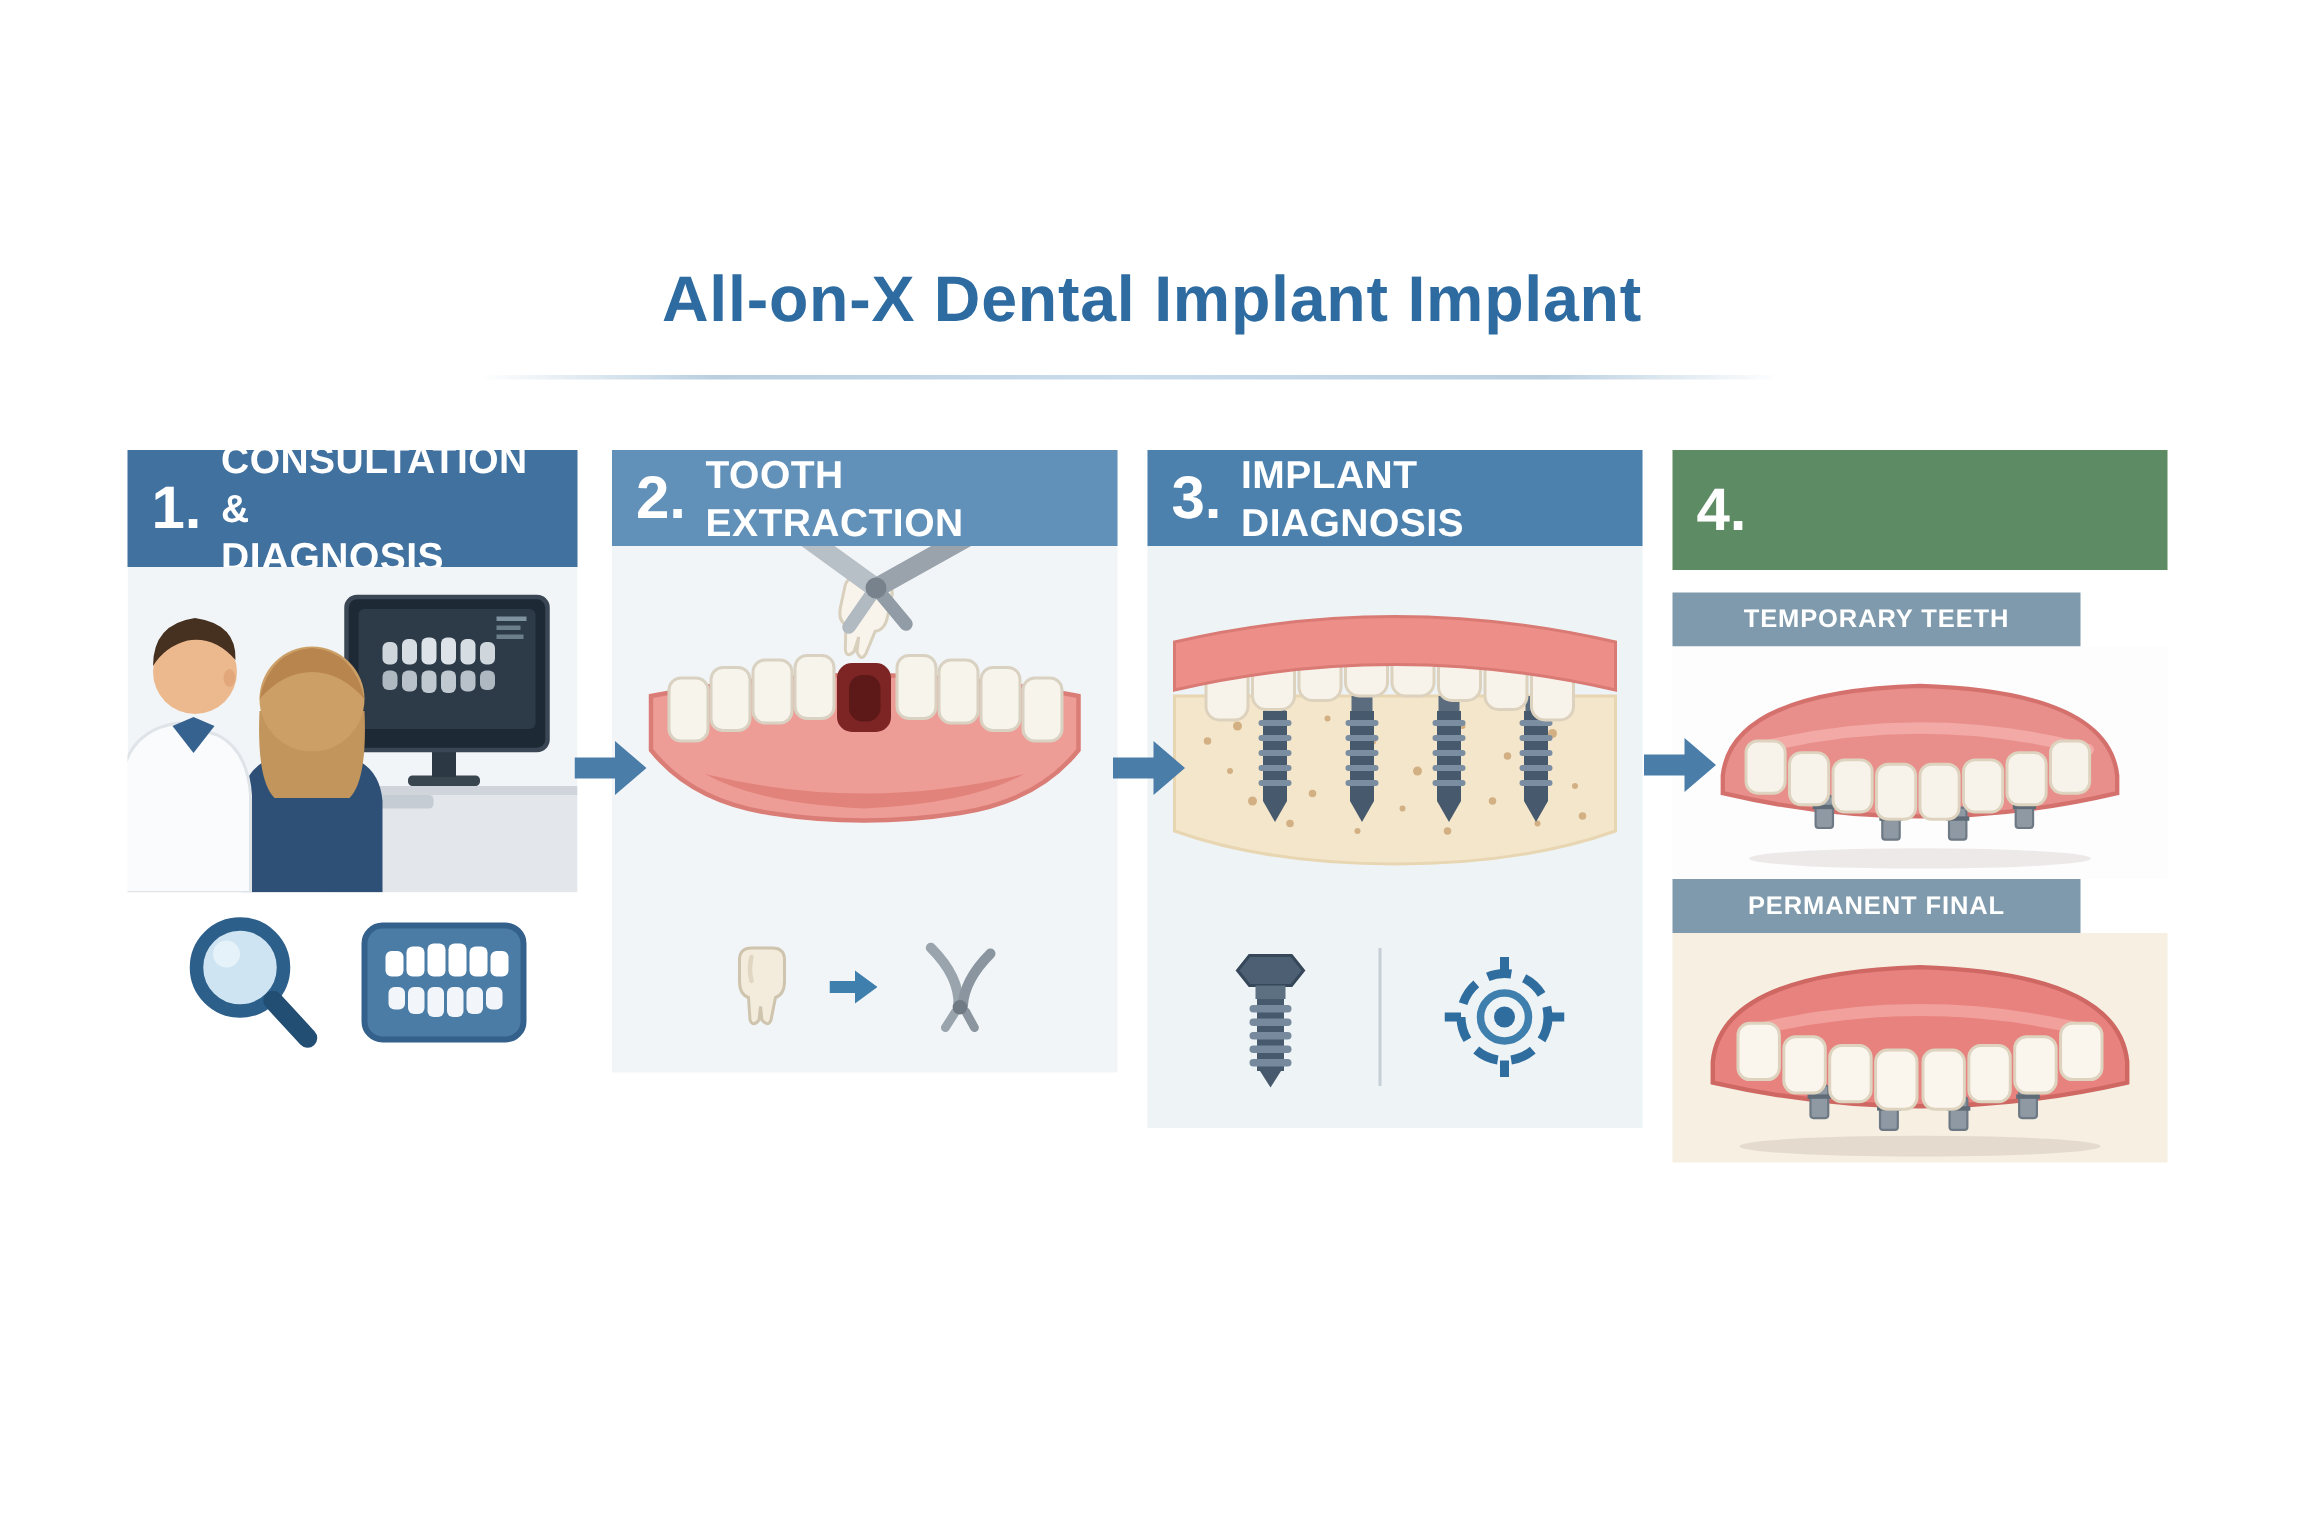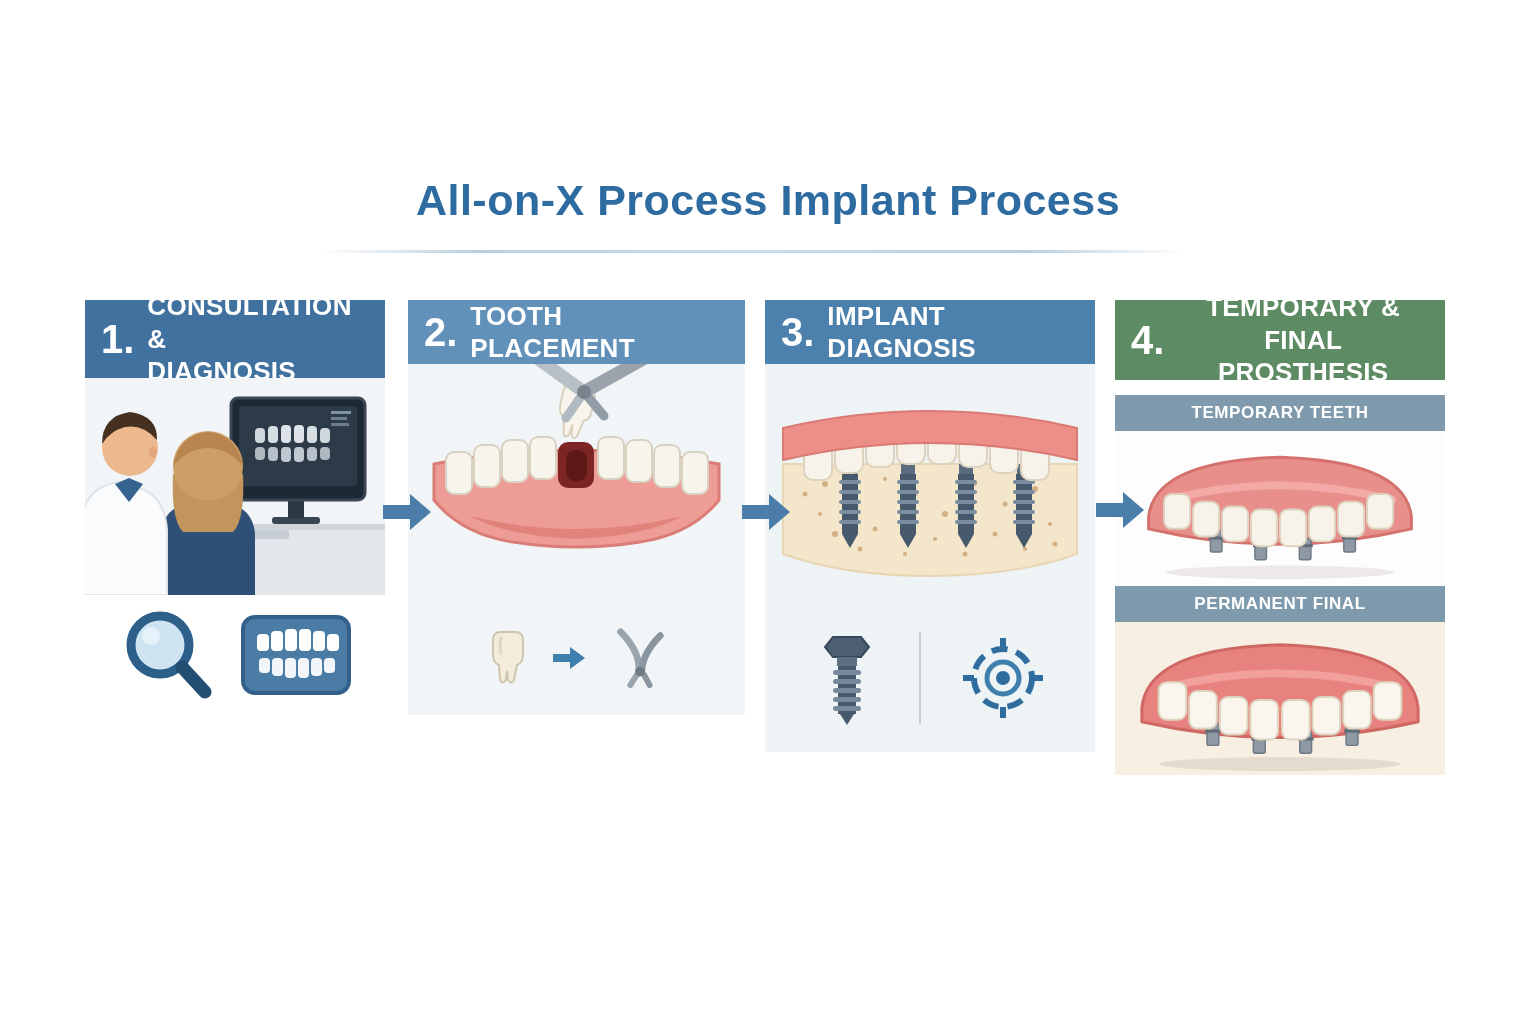--- a/index.html
+++ b/index.html
@@ -33,21 +33,21 @@
   .p1-icons { position:absolute; top:295px; left:0; width:300px; height:120px; background:#fff;
               display:flex; align-items:center; justify-content:center; gap:26px; }
   .p2-scene { top:64px; width:337px; height:236px; }
   .p2-icons { position:absolute; top:300px; left:0; width:337px; height:115px;
               display:flex; align-items:center; justify-content:center; gap:22px; }
   .p3-scene { top:64px; width:330px; height:240px; }
   .p3-icons { position:absolute; top:304px; left:0; width:330px; height:148px;
               display:flex; align-items:center; justify-content:center; gap:42px; }
   .v-divider { width:2px; height:92px; background:#c6cfd6; }
 
-  .band { position:absolute; left:0; width:330px; height:36px; background:#7e9aac; color:#fff;
+  .band { position:absolute; left:0; width:272px; height:36px; background:#7e9aac; color:#fff;
           font-weight:700; font-size:17px; letter-spacing:.6px;
           display:flex; align-items:center; justify-content:center; }
   .band1 { top:95px; }
   .band2 { top:286px; }
   .temp-area { position:absolute; top:131px; left:0; width:330px; height:155px; background:#fdfdfe;
                display:flex; align-items:center; justify-content:center; }
   .perm-area { position:absolute; top:322px; left:0; width:330px; height:153px; background:#f6efe2;
                display:flex; align-items:center; justify-content:center; }
 
   .arrow { position:absolute; width:48px; height:40px; }
@@ -55,21 +55,21 @@
   .a2 { left:742px; top:492px; }
   .a3 { left:1096px; top:490px; }
 
   svg { display:block; }
 </style>
 </head>
 <body>
 
 <div class="stage">
 
-  <h1 class="title">All-on-X Process Implant Process</h1>
+  <h1 class="title">All-on-X Dental Implant Implant</h1>
   <div class="divider"></div>
 
   <section class="panel p1">
     <header class="panel-header">
       <span class="step-number">1.</span>
       <span class="step-label">CONSULTATION &amp; DIAGNOSIS</span>
     </header>
 
     <div class="scene p1-scene">
       <svg viewBox="0 0 300 217" width="300" height="217">
@@ -128,21 +128,21 @@
         <rect x="58" y="44" width="11" height="20" rx="4" fill="#f2f6fa"></rect>
         <rect x="71" y="44" width="11" height="18" rx="4" fill="#f2f6fa"></rect>
         <rect x="84" y="44" width="11" height="15" rx="4" fill="#f2f6fa"></rect>
       </svg>
     </div>
   </section>
 
   <section class="panel p2">
     <header class="panel-header">
       <span class="step-number">2.</span>
-      <span class="step-label">TOOTH PLACEMENT</span>
+      <span class="step-label">TOOTH EXTRACTION</span>
     </header>
 
     <div class="scene p2-scene">
       <svg viewBox="0 0 337 236" width="337" height="236">
         <path d="M26,100 Q168,72 311,100 L311,136 Q284,170 232,178 Q168,188 105,178 Q53,170 26,136 Z" fill="#ee9d96" stroke="#da7d76" stroke-width="3"></path>
         <path d="M62,152 Q168,178 275,152 Q238,172 168,175 Q98,172 62,152 Z" fill="#e2837b"></path>
         <rect x="38" y="88" width="26" height="42" rx="8" fill="#f7f4ec" stroke="#d9d1c1" stroke-width="2"></rect>
         <rect x="66" y="81" width="26" height="42" rx="8" fill="#f7f4ec" stroke="#d9d1c1" stroke-width="2"></rect>
         <rect x="94" y="76" width="26" height="42" rx="8" fill="#f7f4ec" stroke="#d9d1c1" stroke-width="2"></rect>
         <rect x="122" y="73" width="26" height="42" rx="8" fill="#f7f4ec" stroke="#d9d1c1" stroke-width="2"></rect>
@@ -287,21 +287,20 @@
         <circle cx="40" cy="40" r="29" fill="none" stroke="#2f6d9e" stroke-width="6" stroke-dasharray="16 9"></circle>
         <circle cx="40" cy="40" r="16" fill="none" stroke="#3f7fae" stroke-width="5"></circle>
         <circle cx="40" cy="40" r="7" fill="#2f6d9e"></circle>
       </svg>
     </div>
   </section>
 
   <section class="panel p4">
     <header class="panel-header">
       <span class="step-number">4.</span>
-      <span class="step-label">TEMPORARY &amp; FINAL PROSTHESIS</span>
     </header>
 
     <div class="band band1">TEMPORARY TEETH</div>
 
     <div class="temp-area">
       <svg viewBox="0 0 300 150" width="300" height="145">
         <ellipse cx="150" cy="141" rx="118" ry="7" fill="rgba(120,90,80,0.12)"></ellipse>
         <path d="M14,84 Q20,26 150,22 Q280,26 286,84 L286,96 Q150,128 14,96 Z" fill="#e88f8c" stroke="#d4716d" stroke-width="3"></path>
         <path d="M34,66 Q150,36 266,66" stroke="#f3a9a5" stroke-width="8" fill="none" stroke-linecap="round"></path>
         <g>

